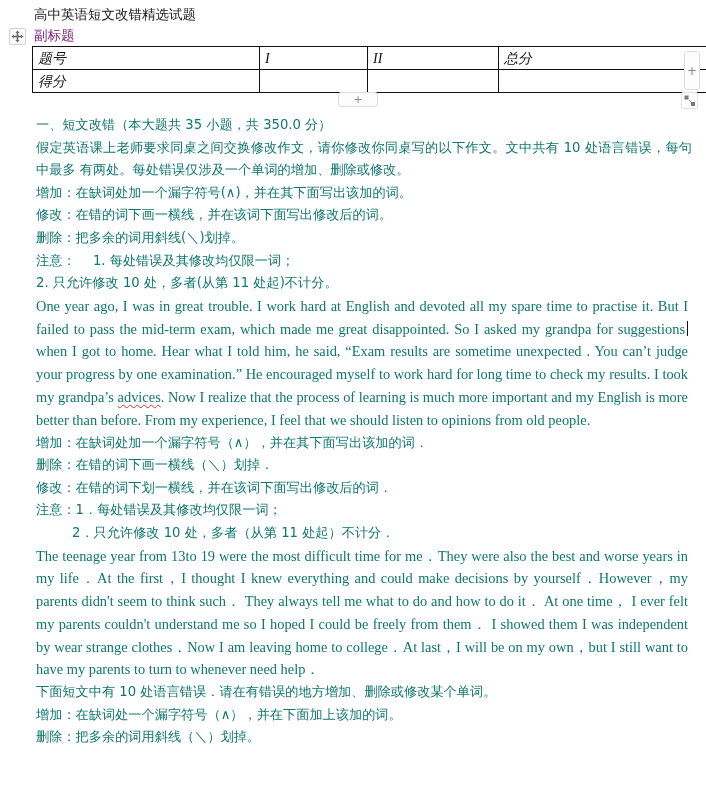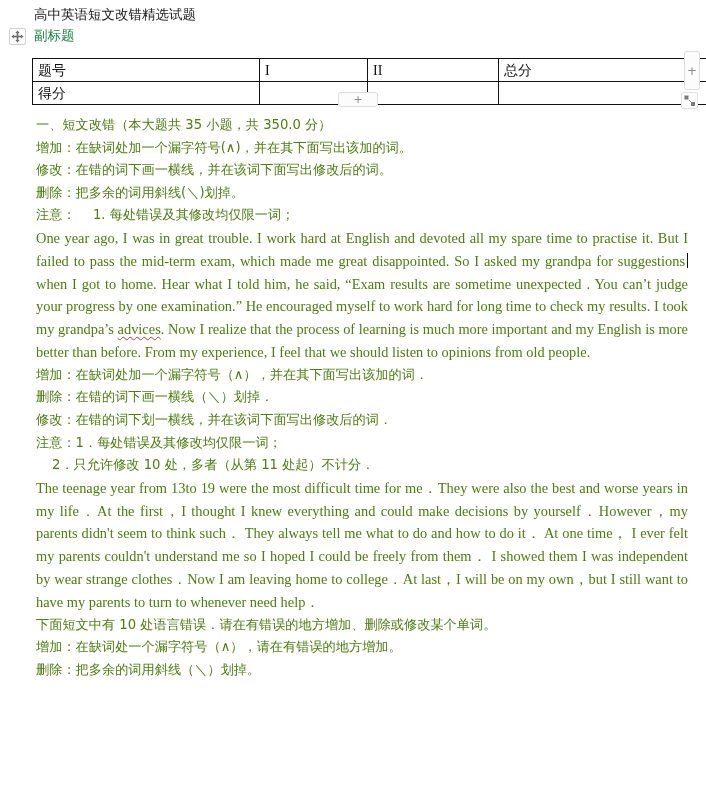--- a/index.html
+++ b/index.html
@@ -34,21 +34,21 @@
     color: #1a1a1a;
     white-space: nowrap;
   }
   .doc-subtitle {
     position: absolute;
     left: 34px;
     top: 25px;
     font-size: 13.5px;
     line-height: 20px;
     font-family: "DejaVu Sans", "Liberation Sans", sans-serif;
-    color: #15803d;
+    color: #701a75;
     white-space: nowrap;
   }
 
   
   .drag-handle {
     position: absolute;
     left: 9px;
     top: 28px;
     width: 17px;
     height: 17px;
@@ -60,22 +60,23 @@
     align-items: center;
     justify-content: center;
     cursor: move;
   }
   .drag-handle svg { display: block; }
 
   
   .score-table-wrap {
     position: absolute;
     left: 32px;
-    top: 58px;
+    top: 46px;
     width: 654px;
+    font-style: italic;
   }
   table.score-table {
     border-collapse: collapse;
     width: 654px;
     table-layout: fixed;
     background: #ffffff;
   }
   table.score-table td {
     border: 1px solid #111111;
     height: 22px;
@@ -158,34 +159,34 @@
     position: absolute;
     left: 0;
     top: 114px;
     width: 706px;
   }
   p.line {
     margin: 0;
     padding: 0 14px 0 36px;
     font-size: 13.6px;
     line-height: 22.6px;
-    color: #4d7c0f;
+    color: #0f766e;
     text-align: justify;
   }
   p.cn {
     font-family: "DejaVu Sans", "Liberation Sans", sans-serif;
     font-size: 13.2px;
   }
   p.en {
     font-family: "Liberation Serif", "DejaVu Serif", serif;
     font-size: 14.4px;
     line-height: 22.8px;
     padding-right: 18px;
   }
-  p.indent-1 { padding-left: 52px; }
+  p.indent-1 { padding-left: 72px; }
 
   .caret {
     display: inline-block;
     width: 1px;
     height: 15px;
     background: #111111;
     vertical-align: -2px;
     margin-left: 2px;
   }
   .spellerr {
@@ -249,34 +250,36 @@
         <rect x="7" y="7" width="4" height="4"></rect>
       </g>
       <path d="M4.8 4.8 L7.2 7.2" stroke="#9a9a9a" stroke-width="1" fill="none"></path>
     </svg>
   </div>
 
   <div class="content clip-bottom">
 
     <p class="line cn">一、短文改错（本大题共 35 小题，共 350.0 分）</p>
 
+    <p class="line cn">假定英语课上老师要求同桌之间交换修改作文，请你修改你同桌写的以下作文。文中共有 10 处语言错误，每句中最多 有两处。每处错误仅涉及一个单词的增加、删除或修改。</p>
     <p class="line cn">增加：在缺词处加一个漏字符号(∧)，并在其下面写出该加的词。</p>
     <p class="line cn">修改：在错的词下画一横线，并在该词下面写出修改后的词。</p>
     <p class="line cn">删除：把多余的词用斜线(＼)划掉。</p>
     <p class="line cn">注意：　 1. 每处错误及其修改均仅限一词；</p>
+    <p class="line cn">2. 只允许修改 10 处，多者(从第 11 处起)不计分。</p>
 
     <p class="line en"><span>One year ago, I was in great trouble. I work hard at English and devoted all my spare time to practise it. But I failed to pass the mid-term exam, which made me great disappointed. So I asked my grandpa for suggestions</span><span class="caret"></span><span> when I got to home. Hear what I told him, he said, “Exam results are sometime unexpected . You can’t judge your progress by one examination.” He encouraged myself to work hard for long time to check my results. I took my grandpa’s </span><span class="spellerr">advices</span><span>. Now I realize that the process of learning is much more important and my English is more better than before. From my experience, I feel that we should listen to opinions from old people.</span></p>
 
     <p class="line cn">增加：在缺词处加一个漏字符号（∧），并在其下面写出该加的词．</p>
     <p class="line cn">删除：在错的词下画一横线（＼）划掉．</p>
     <p class="line cn">修改：在错的词下划一横线，并在该词下面写出修改后的词．</p>
     <p class="line cn">注意：1．每处错误及其修改均仅限一词；</p>
     <p class="line cn indent-1">2．只允许修改 10 处，多者（从第 11 处起）不计分．</p>
 
     <p class="line en">The teenage year from 13to 19 were the most difficult time for me．They were also the best and worse years in my life．At the first，I thought I knew everything and could make decisions by yourself．However，my parents didn't seem to think such． They always tell me what to do and how to do it． At one time， I ever felt  my parents couldn't understand me so I hoped I could be freely from them． I showed them I was independent by wear strange clothes．Now I am leaving home to college．At last，I will be on my own，but I still want to have my parents to turn to whenever need help．</p>
 
     <p class="line cn">下面短文中有 10 处语言错误．请在有错误的地方增加、删除或修改某个单词。</p>
-    <p class="line cn">增加：在缺词处一个漏字符号（∧），请在有错误的地方增加。</p>
+    <p class="line cn">增加：在缺词处一个漏字符号（∧），并在下面加上该加的词。</p>
     <p class="line cn">删除：把多余的词用斜线（＼）划掉。</p>
 
   </div>
 
 </div>
 
 </body></html>

